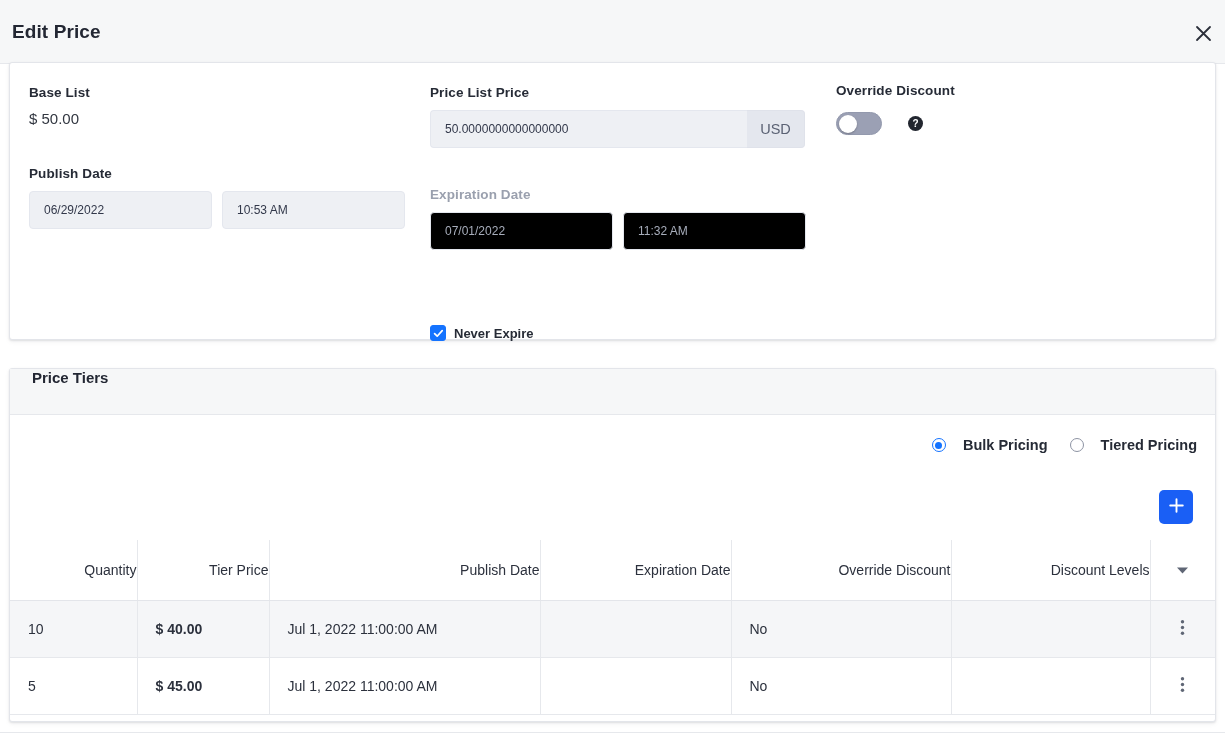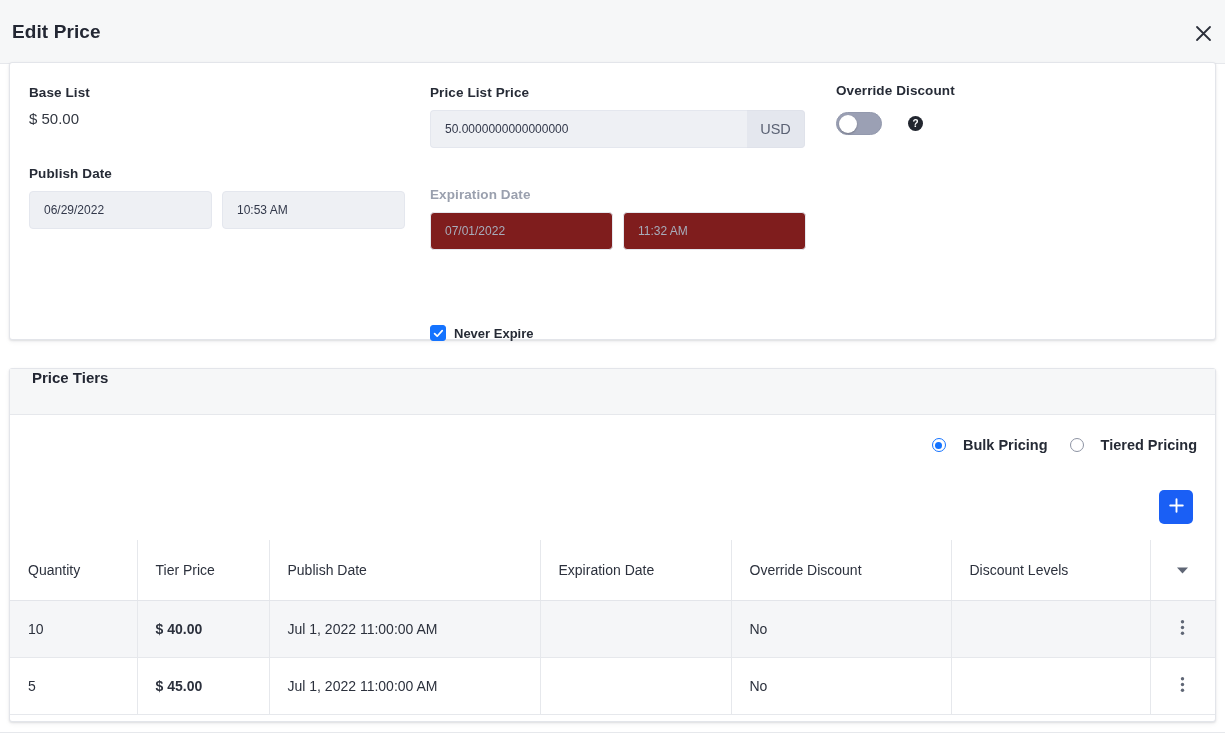--- a/index.html
+++ b/index.html
@@ -67,21 +67,21 @@
   .input {
     background: #eef0f4;
     border: 1px solid #e4e7ee;
     border-radius: 4px;
     height: 38px;
     display: flex; align-items: center;
     padding: 0 14px;
     font-size: 12px;
     color: #32384a;
   }
-  .input.disabled { color: #a7adbb; background: #7f1d1d; }
+  .input.disabled { color: #a7adbb; background: #000000; }
 
   .price-row { display: flex; margin-top: 10px; width: 375px; }
   .price-row .input {
     flex: 1; border-top-right-radius: 0; border-bottom-right-radius: 0;
     border-right: none;
   }
   .suffix {
     width: 58px; background: #e4e7ee; border: 1px solid #dfe2ea;
     border-left: none;
     border-top-right-radius: 4px; border-bottom-right-radius: 4px;
@@ -156,21 +156,21 @@
   }
 
   
   .tiers-table {
     position: absolute; left: 0; top: 171px;
     width: 1205px;
     border-collapse: collapse;
     table-layout: fixed;
   }
   .tiers-table th {
-    text-align: left;
+    text-align: right;
     font-size: 14px; font-weight: normal; color: #2c313d;
     padding: 0 0 0 18px;
     height: 60px;
     border-right: 1px solid #e6e8ec;
     border-bottom: 1px solid #e3e5ea;
     background: #fff;
     vertical-align: middle;
   }
   .tiers-table th:last-child { border-right: none; text-align: center; padding-left: 0; }
   .tiers-table td {

